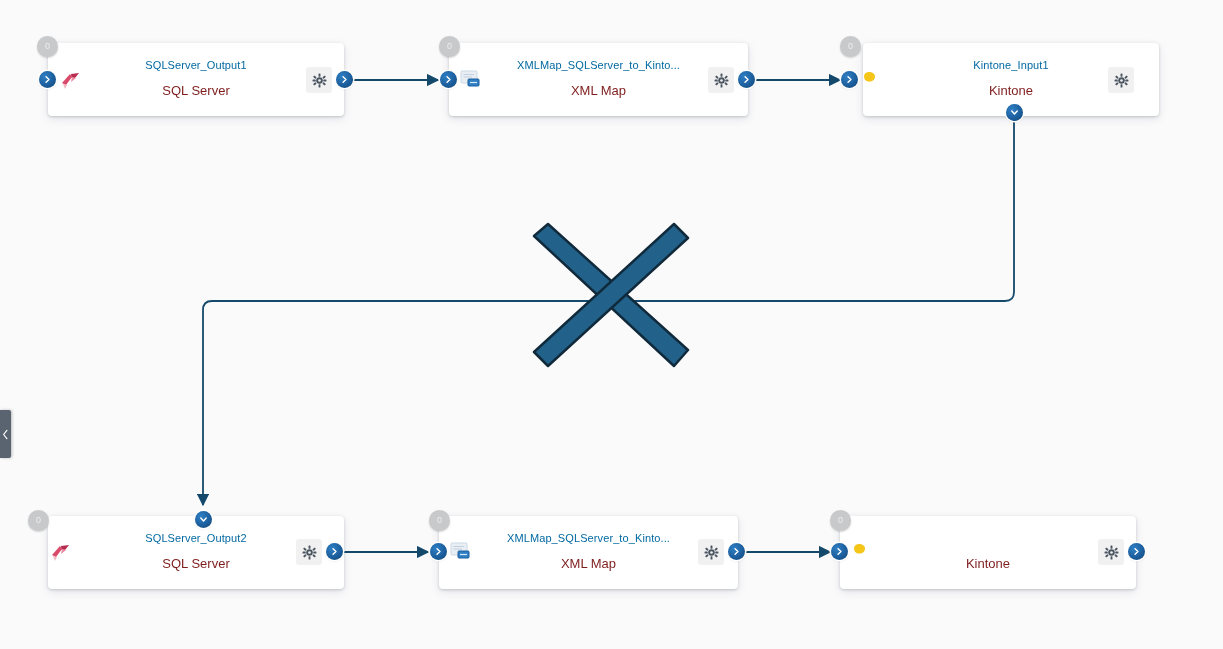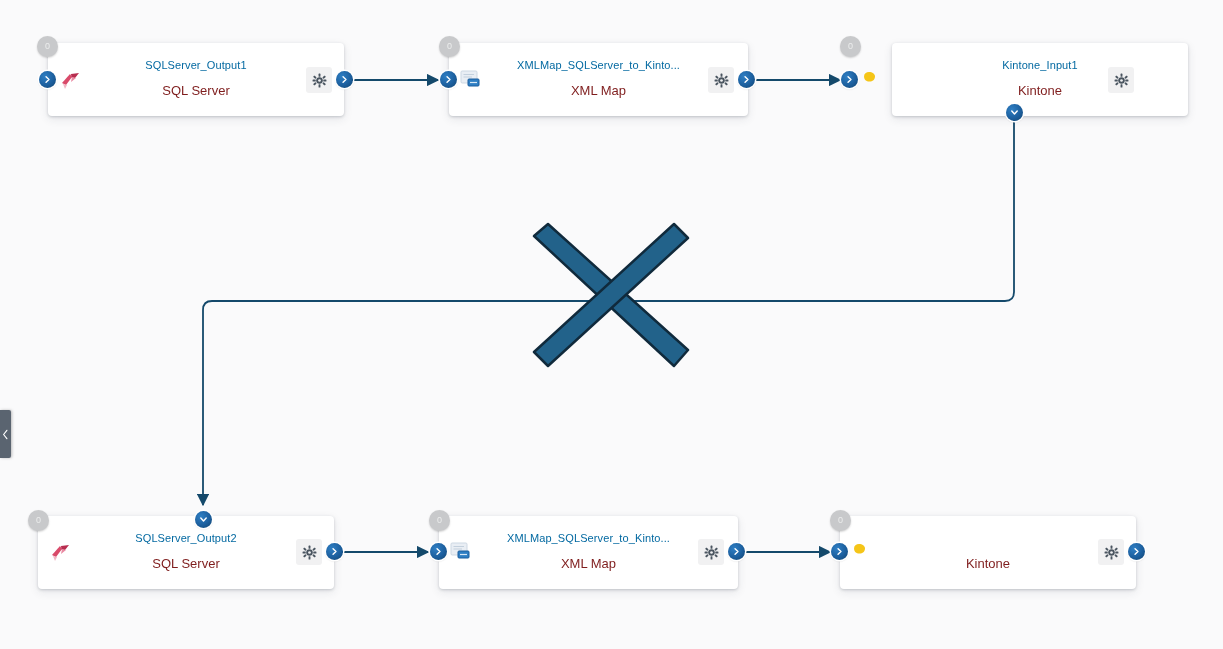--- a/index.html
+++ b/index.html
@@ -232,21 +232,21 @@
       </g>
       <circle cx="8" cy="8" r="1.45" fill="#f1f1f2"></circle>
     </svg>
   </div>
   <div class="port" style="left:738px; top:71px;">
     <svg width="9" height="9" viewBox="0 0 10 10" aria-hidden="true">
       <path d="M3.4 2 L6.6 5 L3.4 8" stroke="#ffffff" stroke-width="1.6" fill="none" stroke-linecap="round" stroke-linejoin="round"></path>
     </svg>
   </div>
 
-  <div class="node" style="left:892px; top:43px; width:296px; height:73px;">
+  <div class="node" style="left:863px; top:43px; width:296px; height:73px;">
     <div class="node-inner">
       <div class="node-title">Kintone_Input1</div>
       <div class="node-sub">Kintone</div>
     </div>
   </div>
   <div class="badge" style="left:840px; top:36px;">0</div>
   <div class="port" style="left:841px; top:71px;">
     <svg width="9" height="9" viewBox="0 0 10 10" aria-hidden="true">
       <path d="M3.4 2 L6.6 5 L3.4 8" stroke="#ffffff" stroke-width="1.6" fill="none" stroke-linecap="round" stroke-linejoin="round"></path>
     </svg>
@@ -271,21 +271,21 @@
       </g>
       <circle cx="8" cy="8" r="1.45" fill="#f1f1f2"></circle>
     </svg>
   </div>
   <div class="port" style="left:1006px; top:104px;">
     <svg width="9" height="9" viewBox="0 0 10 10" aria-hidden="true">
       <path d="M2 3.4 L5 6.6 L8 3.4" stroke="#ffffff" stroke-width="1.6" fill="none" stroke-linecap="round" stroke-linejoin="round"></path>
     </svg>
   </div>
 
-  <div class="node" style="left:38px; top:516px; width:296px; height:73px;">
+  <div class="node" style="left:48px; top:516px; width:296px; height:73px;">
     <div class="node-inner">
       <div class="node-title">SQLServer_Output2</div>
       <div class="node-sub">SQL Server</div>
     </div>
   </div>
   <div class="badge" style="left:28px; top:510px;">0</div>
   <div class="port" style="left:195px; top:511px;">
     <svg width="9" height="9" viewBox="0 0 10 10" aria-hidden="true">
       <path d="M2 3.4 L5 6.6 L8 3.4" stroke="#ffffff" stroke-width="1.6" fill="none" stroke-linecap="round" stroke-linejoin="round"></path>
     </svg>

